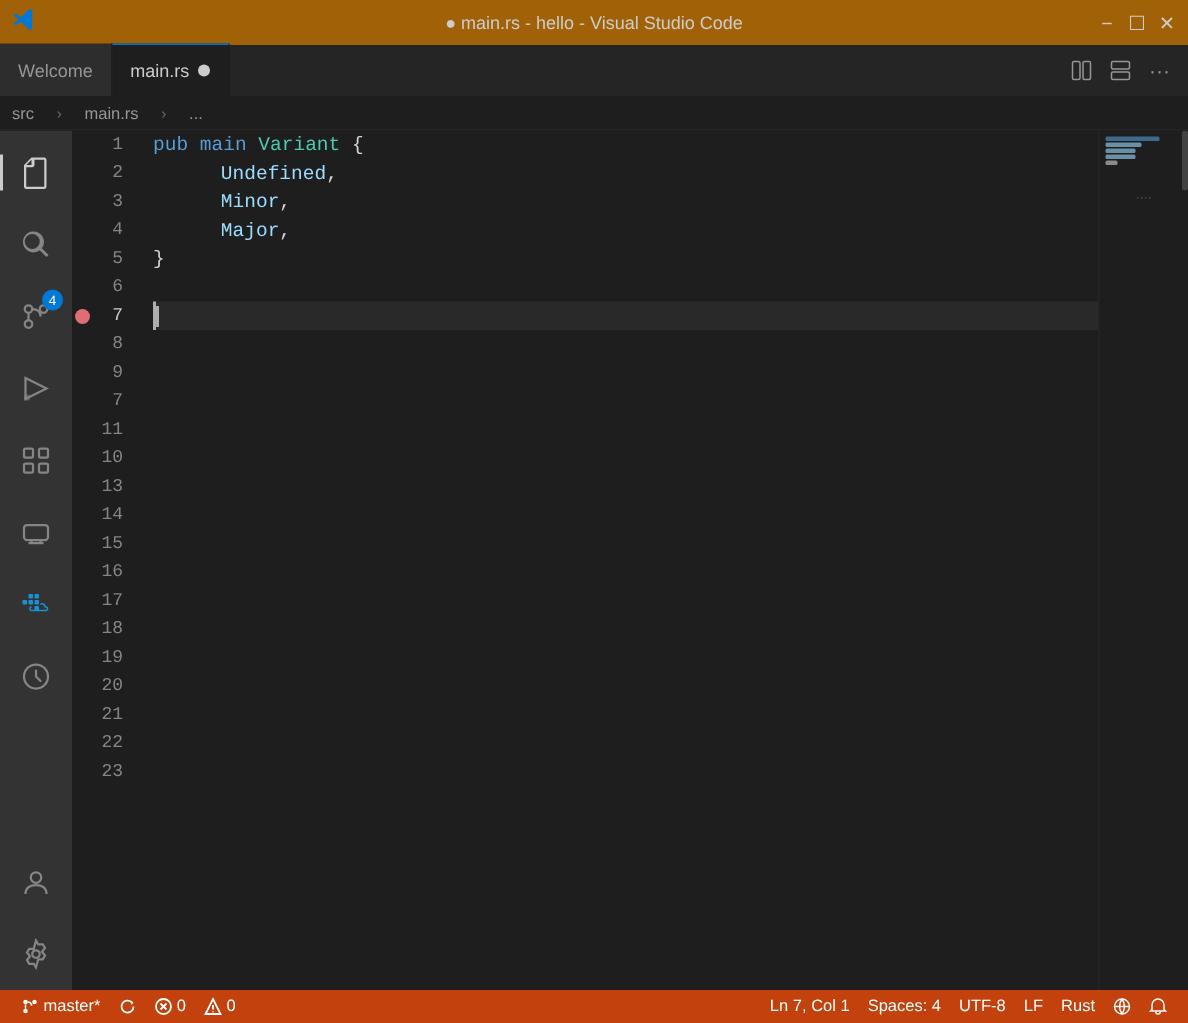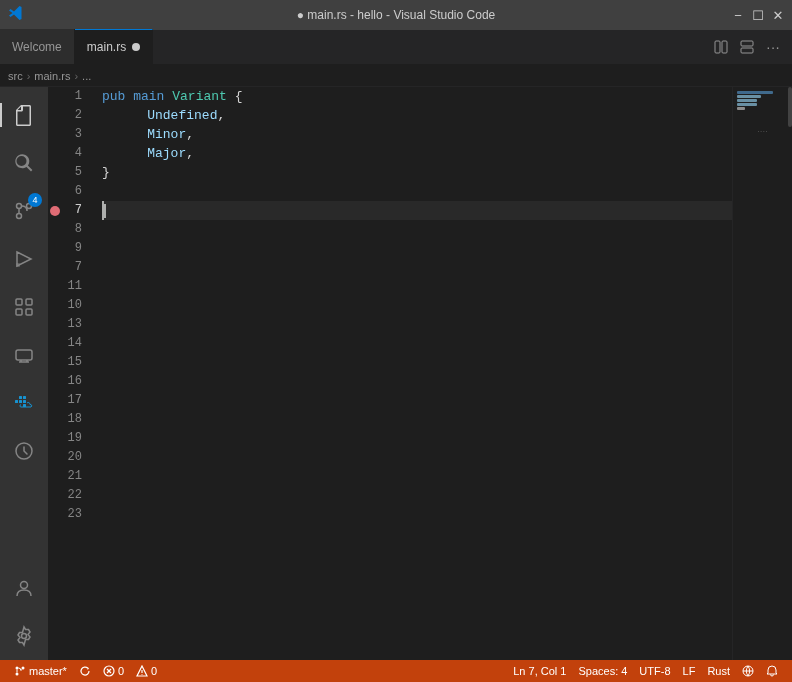--- a/index.html
+++ b/index.html
@@ -11,21 +11,21 @@
       font-size: 12px;
       color: #cccccc;
       overflow: hidden;
       display: flex;
       flex-direction: column;
     }
 
     
     .title-bar {
       height: 30px;
-      background: #404040;
+      background: #a16207;
       display: flex;
       align-items: center;
       justify-content: space-between;
       padding: 0 8px;
       flex-shrink: 0;
       -webkit-app-region: drag;
     }
     .title-bar-left {
       display: flex;
       align-items: center;
@@ -113,21 +113,21 @@
       align-items: center;
     }
 
     
     .breadcrumb {
       height: 22px;
       background: #1e1e1e;
       display: flex;
       align-items: center;
       padding: 0 8px;
-      gap: 4px;
+      gap: 15px;
       font-size: 11px;
       color: #969696;
       border-bottom: 1px solid #252526;
       flex-shrink: 0;
     }
     .breadcrumb-sep {
       color: #666;
     }
 
     

